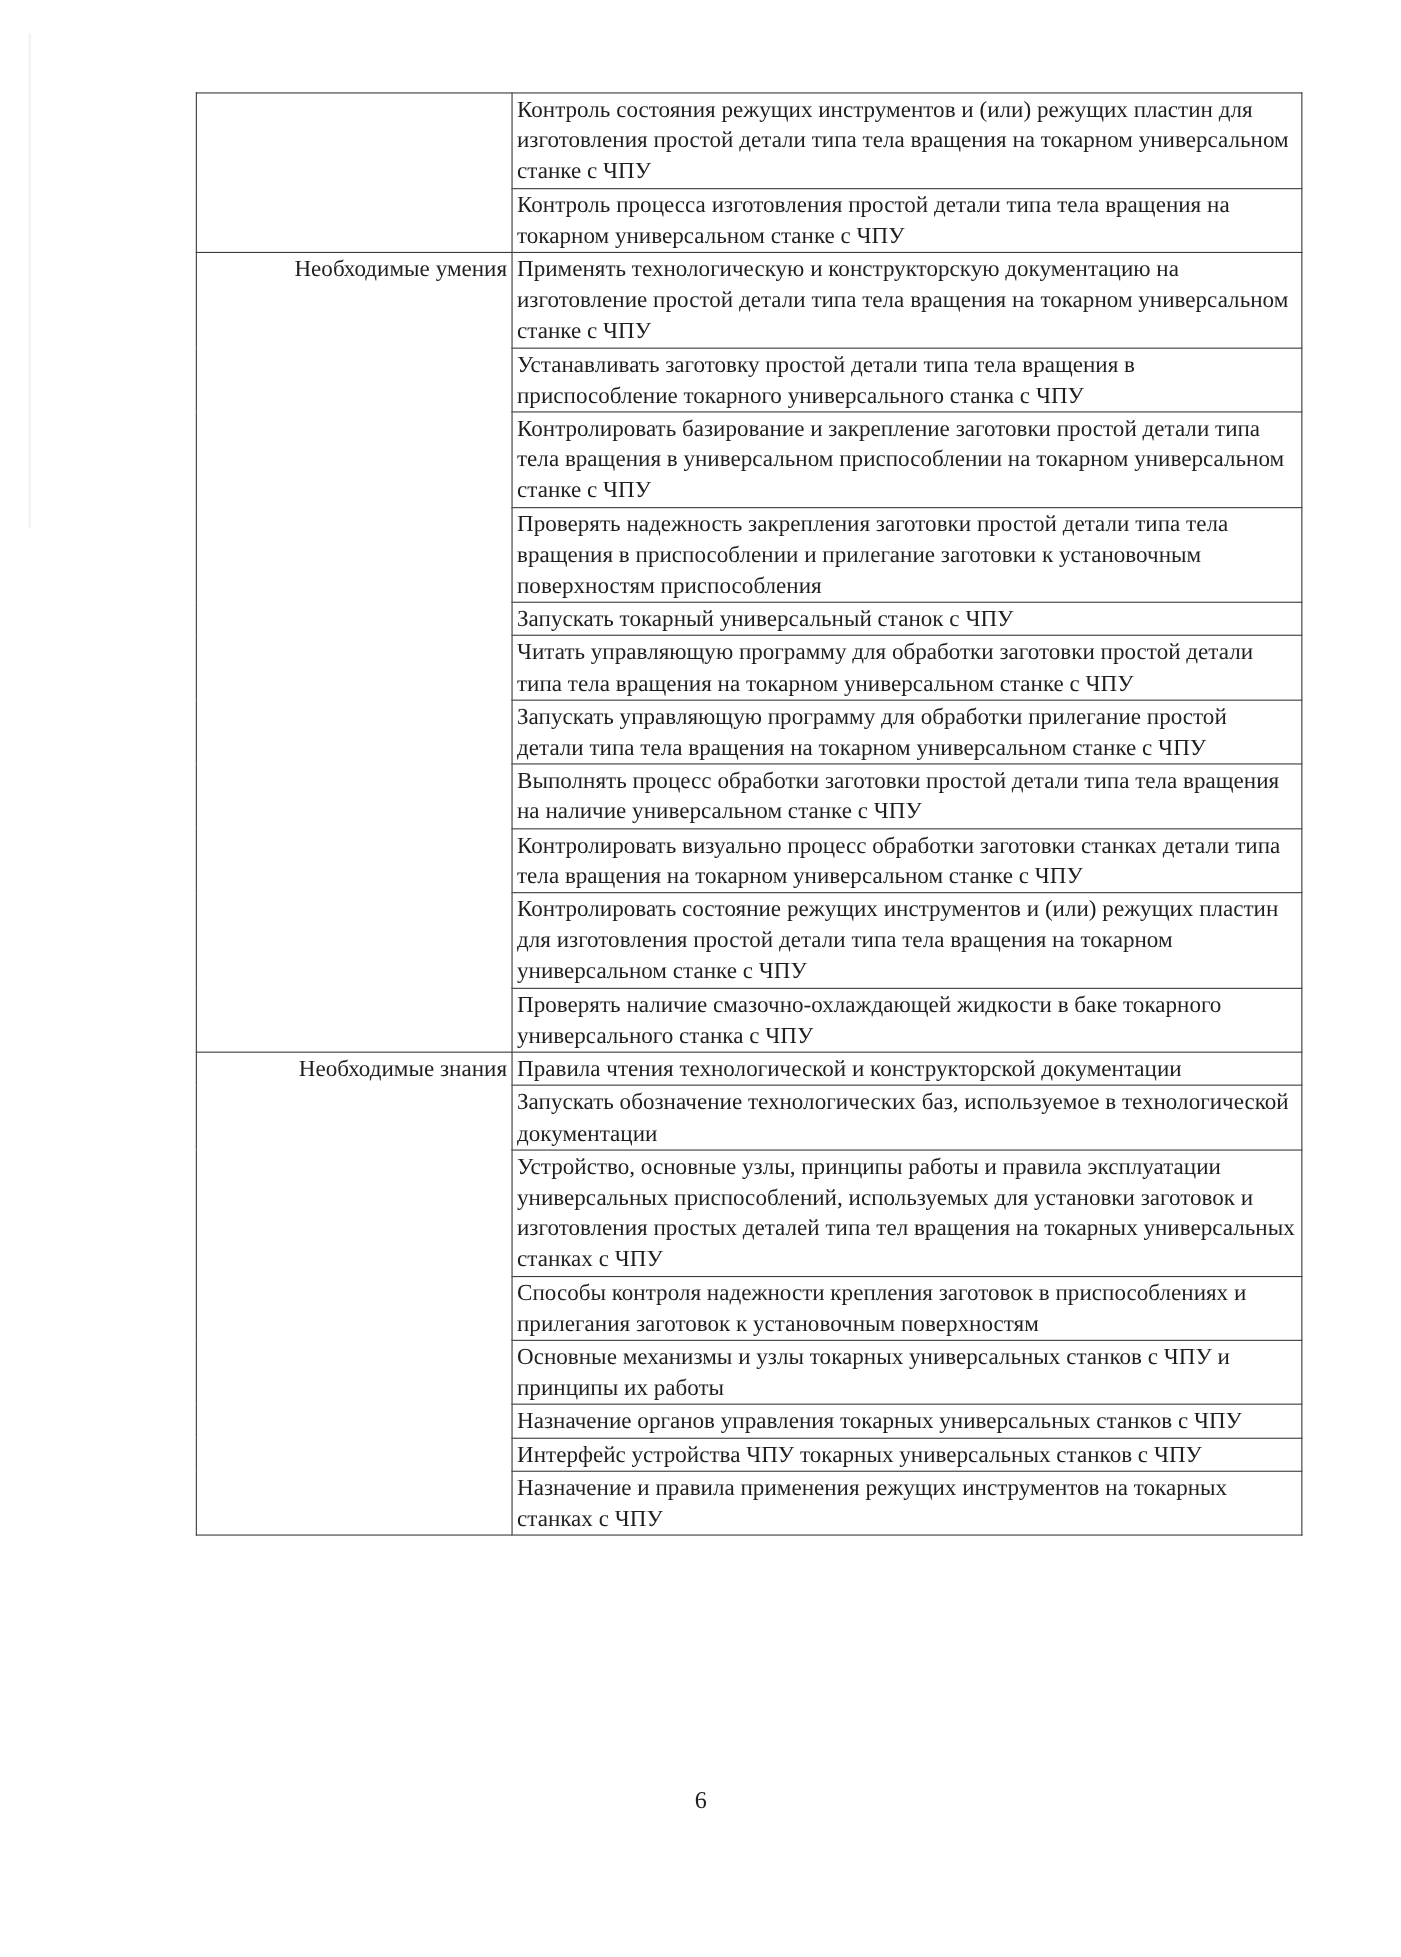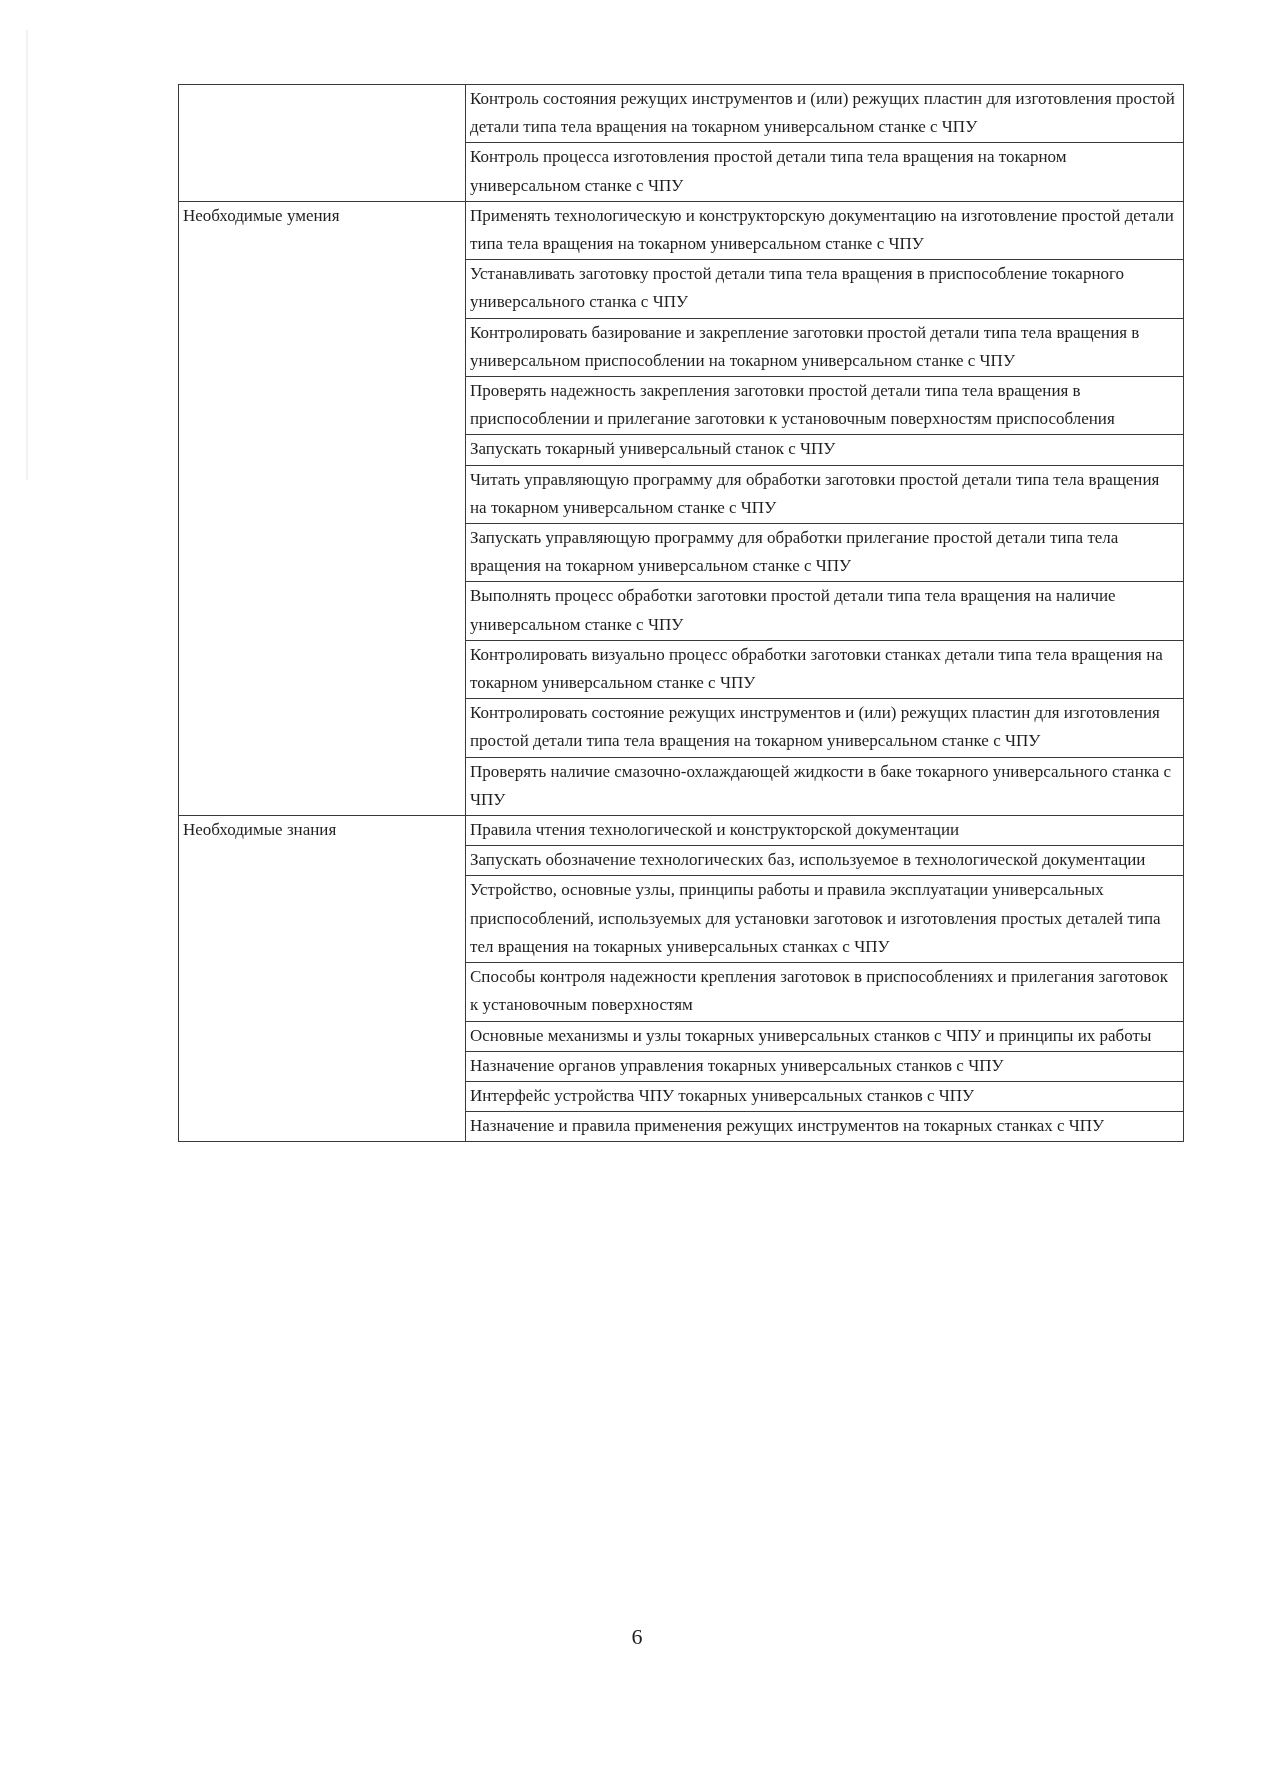--- a/index.html
+++ b/index.html
@@ -15,25 +15,25 @@
   }
   table.doc {
     position: absolute; left: 178px; top: 84px; width: 1005px;
     border-collapse: collapse; table-layout: fixed;
   }
   table.doc col.c1 { width: 287px; }
   table.doc col.c2 { width: 718px; }
   table.doc td {
     border: 1.5px solid #3a3a3a;
     vertical-align: top;
-    font-size: 17px;
+    font-size: 21px;
     line-height: 28.2px;
     padding: 0 4px 1px 4px;
   }
-  td.label { padding-left: 3px; }
+  td.label { padding-left: 3px; text-align: right; }
   .page-number {
     position: absolute; top: 1624px; left: 0; width: 1274px; text-align: center;
     font-size: 22px;
   }
 </style>
 </head>
 <body>
 
 <div class="scan-line"></div>
 

